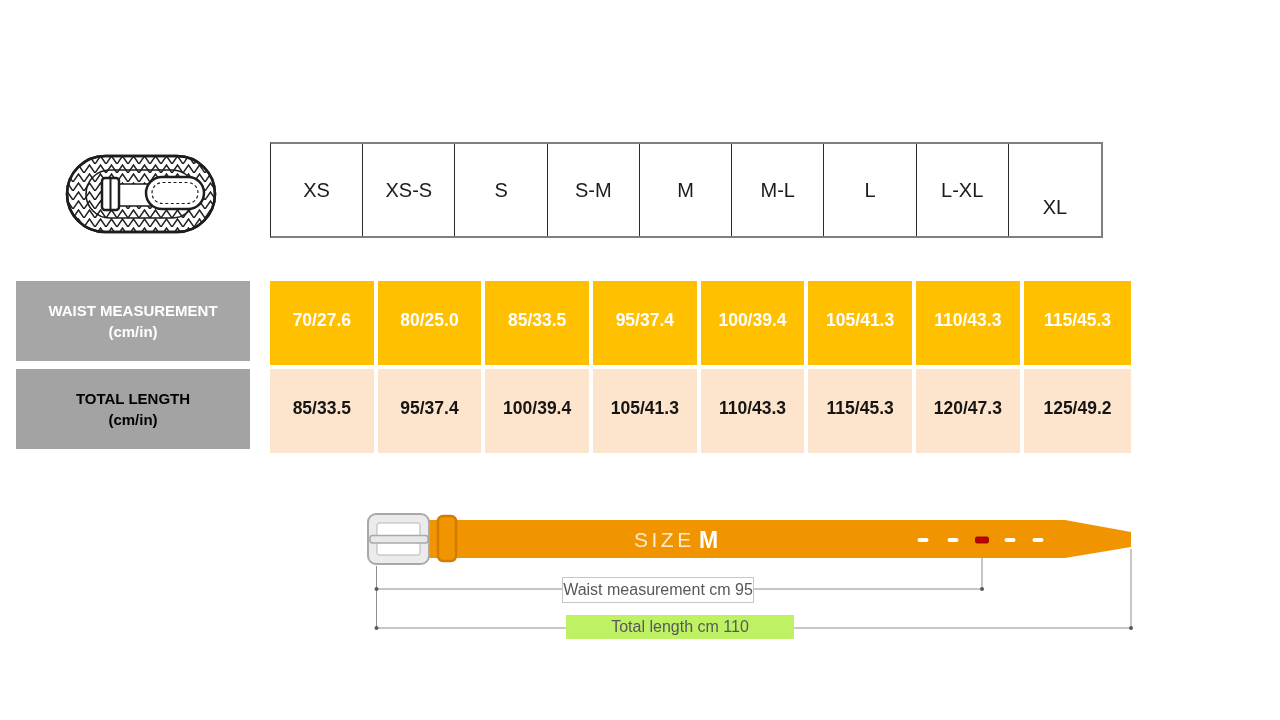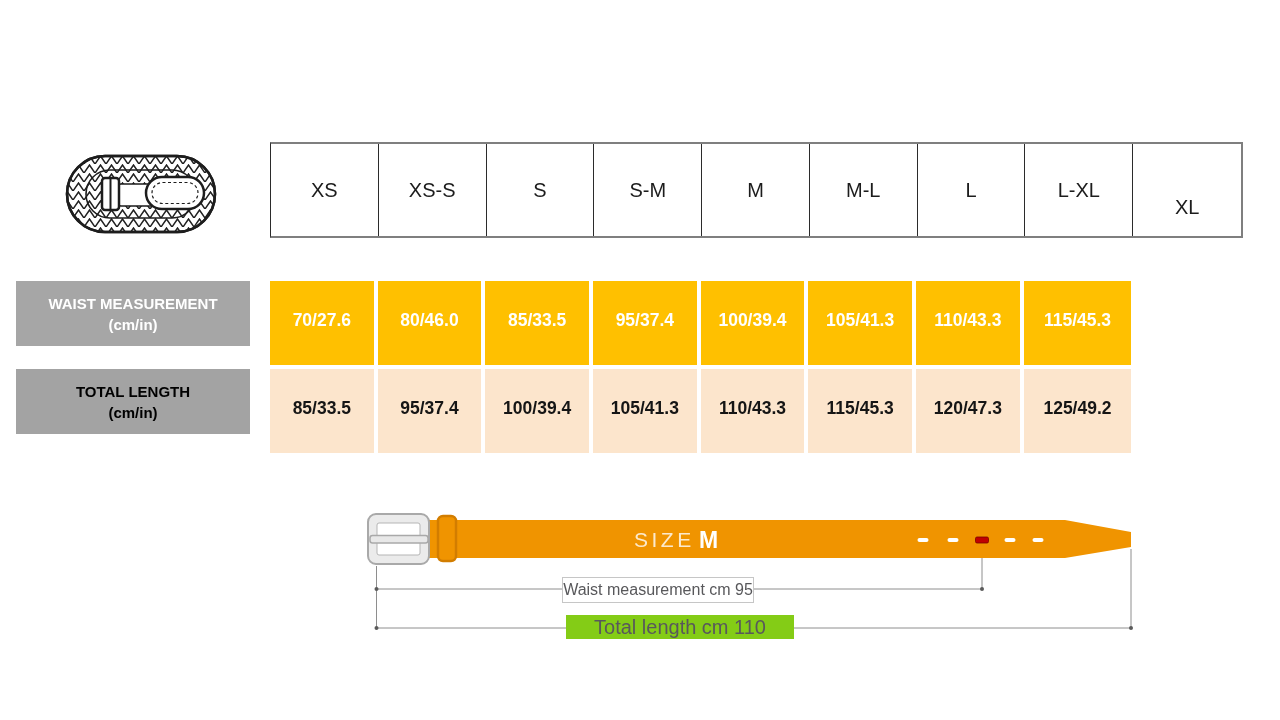--- a/index.html
+++ b/index.html
@@ -4,34 +4,34 @@
 <style>
   html,body{margin:0;padding:0;background:#ffffff;}
   .stage{
     position:relative;width:1280px;height:720px;background:#ffffff;
     font-family:"Liberation Sans",sans-serif;overflow:hidden;
   }
   
   .belt-photo{position:absolute;left:62px;top:146px;width:158px;height:96px;}
   
   .size-header{
-    position:absolute;left:270px;top:142px;width:973px;height:96px;
+    position:absolute;left:270px;top:142px;width:833px;height:96px;
     display:grid;grid-template-columns:repeat(9,1fr);box-sizing:border-box;
     border-top:2px solid #7f7f7f;border-bottom:2px solid #7f7f7f;
     border-left:1px solid #2b2b2b;border-right:2px solid #7f7f7f;
     background:#ffffff;
   }
   .size-cell{
     display:flex;align-items:center;justify-content:center;
     font-size:20px;color:#1c1c1c;border-right:1px solid #2b2b2b;box-sizing:border-box;
   }
   .size-cell:last-child{border-right:none;margin-top:35px;}
   
   .row-label{
-    position:absolute;left:16px;width:234px;height:65px;
+    position:absolute;left:16px;width:234px;height:80px;
     display:flex;flex-direction:column;align-items:center;justify-content:center;
     font-weight:bold;font-size:15px;line-height:1.4;text-align:center;
   }
   .row-label.waist{top:281px;background:#a6a6a6;color:#ffffff;}
   .row-label.total{top:369px;background:#a3a3a3;color:#000000;}
   
   .data-row{
     position:absolute;left:270px;width:969px;height:84px;
     display:grid;grid-template-columns:repeat(9,1fr);
   }
@@ -48,22 +48,22 @@
   
   .belt-diagram{position:absolute;left:358px;top:503px;width:790px;height:140px;}
   .waist-note-box{
     position:absolute;left:562px;top:577px;width:192px;height:26px;z-index:2;
     background:#ffffff;border:1px solid #c6c6c6;box-sizing:border-box;
     display:flex;align-items:center;justify-content:center;
     font-size:16px;color:#58585b;
   }
   .total-note{
     position:absolute;left:566px;top:615px;width:228px;height:24px;z-index:2;
-    background:#84cc16;display:flex;align-items:center;justify-content:center;
-    font-size:20px;color:#58585b;
+    background:#bef264;display:flex;align-items:center;justify-content:center;
+    font-size:16px;color:#58585b;
   }
 </style>
 </head>
 <body>
 
 <div class="stage">
 
   <div class="belt-photo">
     <svg width="158" height="96" viewBox="0 0 158 96" xmlns="http://www.w3.org/2000/svg">
       <defs>
@@ -98,21 +98,21 @@
     <span>WAIST MEASUREMENT</span>
     <span>(cm/in)</span>
   </div>
   <div class="row-label total">
     <span>TOTAL LENGTH</span>
     <span>(cm/in)</span>
   </div>
 
   <div class="data-row waist">
     <div class="data-cell">70/27.6</div>
-    <div class="data-cell">80/46.0</div>
+    <div class="data-cell">80/25.0</div>
     <div class="data-cell">85/33.5</div>
     <div class="data-cell">95/37.4</div>
     <div class="data-cell">100/39.4</div>
     <div class="data-cell">105/41.3</div>
     <div class="data-cell">110/43.3</div>
     <div class="data-cell">115/45.3</div>
   </div>
 
   <div class="data-row total">
     <div class="data-cell">85/33.5</div>

